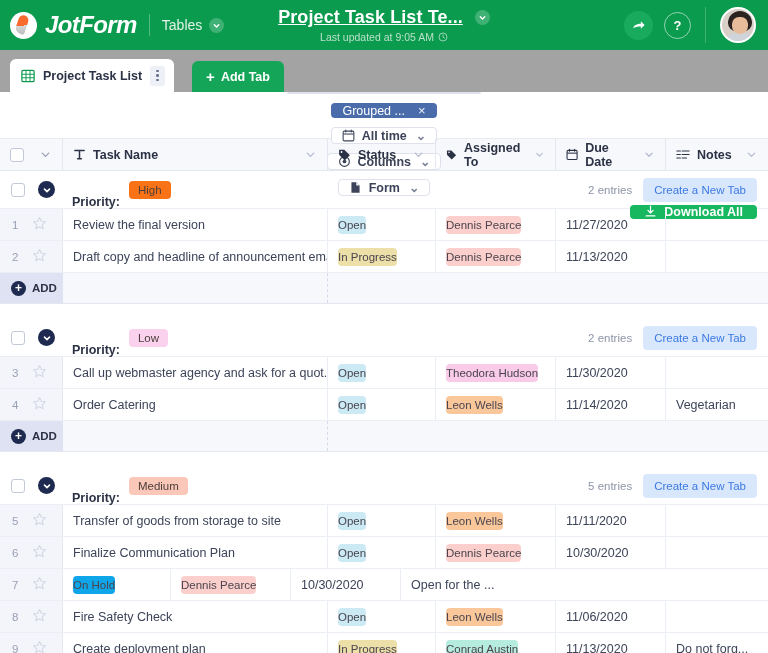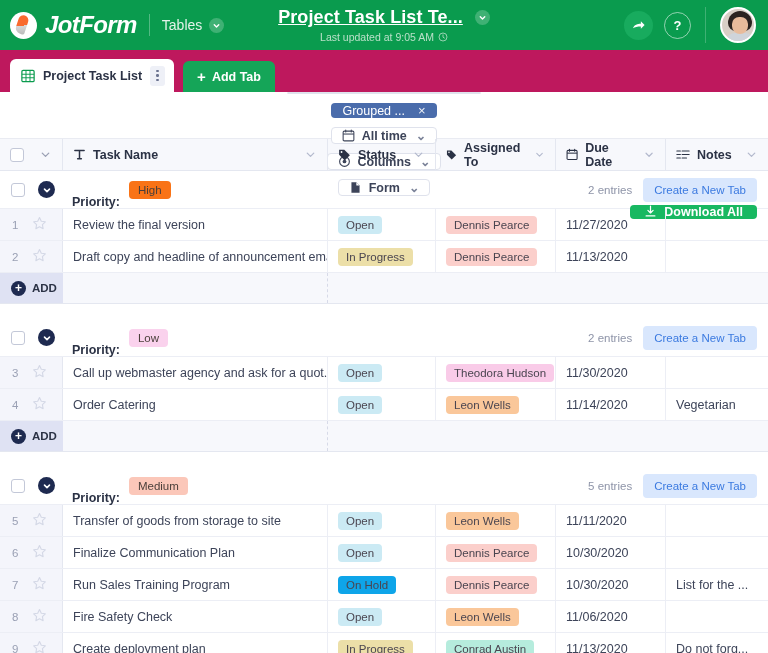--- a/index.html
+++ b/index.html
@@ -97,22 +97,22 @@
   }
   .av-hair { position:absolute; left:6px; top:2px; width:24px; height:20px;
     background:#2b2320; border-radius:12px 12px 8px 8px; }
   .av-face { position:absolute; left:10px; top:8px; width:16px; height:17px;
     background:#e8bb9b; border-radius:8px 8px 9px 9px; }
   .av-body { position:absolute; left:3px; top:24px; width:30px; height:14px;
     background:#cfd4da; border-radius:10px 10px 0 0; }
 
   
   .tabbar {
-    height: 42px; background: #be185d;
-    display: flex; align-items: flex-end; padding-left: 10px; gap: 9px;
+    height: 42px; background: #a3a3a3;
+    display: flex; align-items: flex-end; padding-left: 10px; gap: 18px;
   }
   .tab-active {
     background: #fff; border-radius: 6px 6px 0 0;
     height: 33px; display: flex; align-items: center;
     gap: 8px; padding: 0 9px 0 11px;
   }
   .grid-icon { width: 14px; height: 14px; }
   .tab-label { font-size: 12.5px; color: #2b3245; font-weight: bold; }
   .tab-menu {
     width: 15px; height: 20px; border-radius: 3px; background: #eef0f7;
@@ -221,21 +221,21 @@
     border-right: 1px solid #eceef5; overflow: hidden; white-space: nowrap;
   }
   .td.c-notes { border-right: none; }
   .cell-sel {
     display: flex; align-items: center; background: #f4f5fb;
     border-right: 1px solid #e4e7f0; gap: 9px; padding-left: 12px;
   }
   .rownum { color: #9aa0b4; font-size: 11.5px; width: 11px; }
   .star { width: 15px; height: 15px; }
   .pill {
-    border-radius: 4px; padding: 3px 8px; font-size: 11.5px;
+    border-radius: 4px; padding: 3px 0; font-size: 11.5px;
     color: #4a4550; display: inline-block;
   }
   .add-row {
     display: flex; height: 31px; align-items: stretch;
     border-bottom: 1px solid #e4e7f0;
   }
   .add-cell {
     width: 63px; flex: none; background: #dfe2f3;
     display: flex; align-items: center; gap: 6px; padding-left: 11px;
     font-size: 11.5px; font-weight: bold; color: #2b3245;
@@ -609,29 +609,28 @@
         <div class="td c-due">10/30/2020</div>
         <div class="td c-notes"></div>
       </div>
       <div class="trow">
         <div class="td c-sel cell-sel">
           <span class="rownum">7</span>
           <span><svg class="star" viewBox="0 0 16 16">
               <path d="M8 1.6l1.9 4 4.3.6-3.1 3 .75 4.3L8 11.5 4.15 13.5 4.9 9.2 1.8 6.2l4.3-.6z" fill="none" stroke="#d4d8e6" stroke-width="1.2" stroke-linejoin="round"></path>
             </svg></span>
         </div>
-        <div class="td c-task">Run Sales Training Program</div>
         <div class="td c-status">
           <span class="pill" style="background:#0ea5e9">On Hold</span>
         </div>
         <div class="td c-assign">
           <span class="pill" style="background:#fbcfcb">Dennis Pearce</span>
         </div>
         <div class="td c-due">10/30/2020</div>
-        <div class="td c-notes">List for the ...</div>
+        <div class="td c-notes">Open for the ...</div>
       </div>
       <div class="trow">
         <div class="td c-sel cell-sel">
           <span class="rownum">8</span>
           <span><svg class="star" viewBox="0 0 16 16">
               <path d="M8 1.6l1.9 4 4.3.6-3.1 3 .75 4.3L8 11.5 4.15 13.5 4.9 9.2 1.8 6.2l4.3-.6z" fill="none" stroke="#d4d8e6" stroke-width="1.2" stroke-linejoin="round"></path>
             </svg></span>
         </div>
         <div class="td c-task">Fire Safety Check</div>
         <div class="td c-status">

